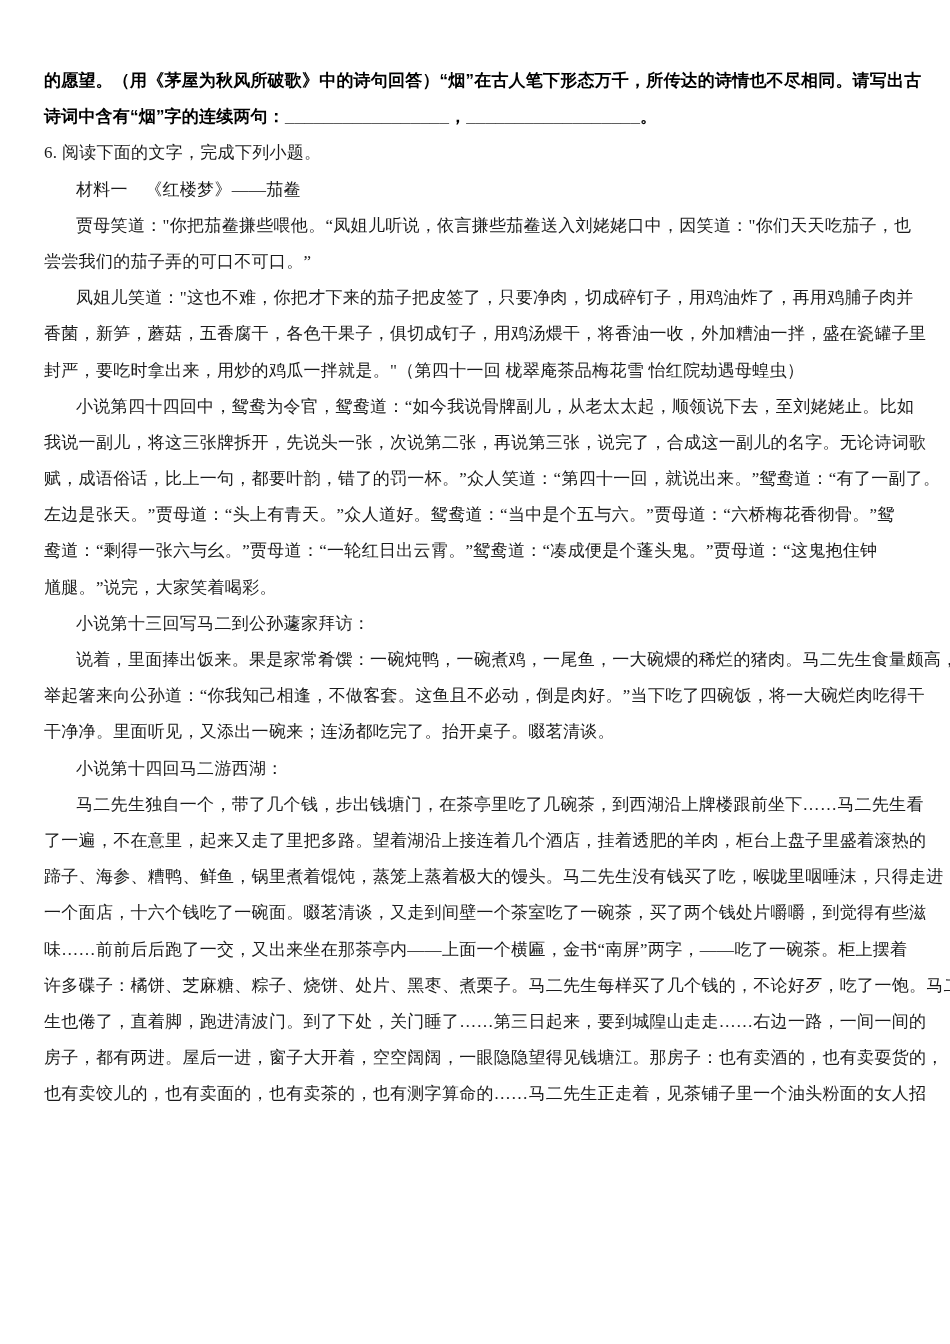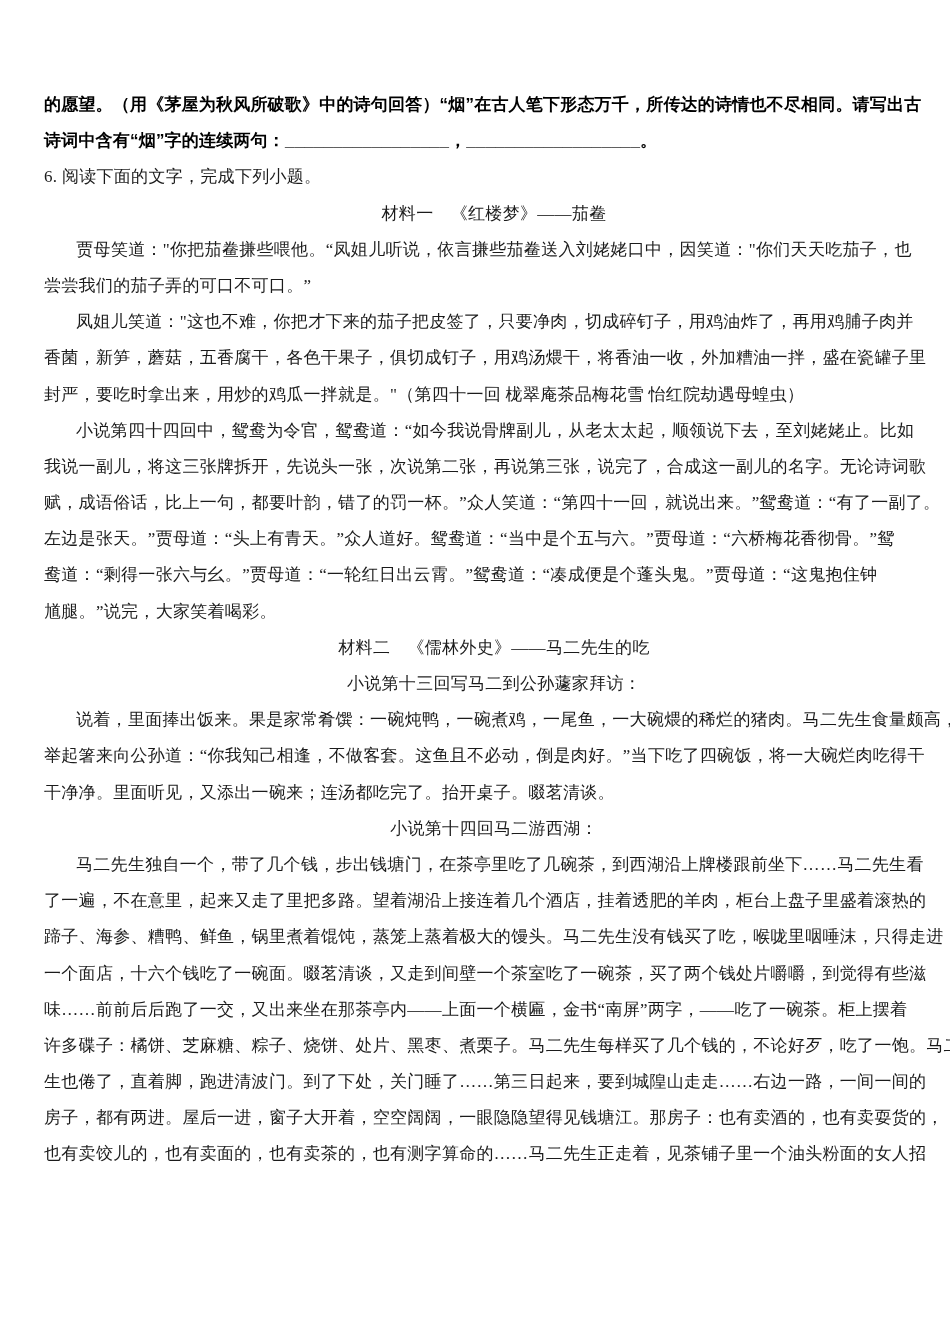--- a/index.html
+++ b/index.html
@@ -11,40 +11,39 @@
     height: 1344px;
     background: #ffffff;
     overflow: hidden;
     font-family: "Liberation Serif", "DejaVu Serif", serif;
     color: #1b1b1b;
   }
   .page {
     box-sizing: border-box;
     width: 950px;
     height: 950px;
-    padding: 87px 38px 0 44px;
+    padding: 63px 38px 0 44px;
     background: #ffffff;
   }
   .ln {
     font-size: 17px;
     line-height: 36.2px;
     height: 36.2px;
     letter-spacing: 0.3px;
     white-space: nowrap;
     overflow: visible;
   }
   .bold {
     font-family: "Liberation Sans", "DejaVu Sans", sans-serif;
     font-weight: 700;
     color: #000000;
     letter-spacing: 0.2px;
   }
   .ind {
     padding-left: 32px;
-    text-align: center;
   }
 </style>
 </head>
 <body>
 
 <div class="page">
 
   <section>
     <div class="ln bold">的愿望。（用《茅屋为秋风所破歌》中的诗句回答）“烟”在古人笔下形态万千，所传达的诗情也不尽相同。请写出古</div>
     <div class="ln bold">诗词中含有“烟”字的连续两句：_________________，__________________。</div>
@@ -63,21 +62,20 @@
     <div class="ln">封严，要吃时拿出来，用炒的鸡瓜一拌就是。"（第四十一回 栊翠庵茶品梅花雪 怡红院劫遇母蝗虫）</div>
 
 
     <div class="ln ind">小说第四十四回中，鸳鸯为令官，鸳鸯道：“如今我说骨牌副儿，从老太太起，顺领说下去，至刘姥姥止。比如</div>
     <div class="ln">我说一副儿，将这三张牌拆开，先说头一张，次说第二张，再说第三张，说完了，合成这一副儿的名字。无论诗词歌</div>
     <div class="ln">赋，成语俗话，比上一句，都要叶韵，错了的罚一杯。”众人笑道：“第四十一回，就说出来。”鸳鸯道：“有了一副了。</div>
     <div class="ln">左边是张天。”贾母道：“头上有青天。”众人道好。鸳鸯道：“当中是个五与六。”贾母道：“六桥梅花香彻骨。”鸳</div>
     <div class="ln">鸯道：“剩得一张六与幺。”贾母道：“一轮红日出云霄。”鸳鸯道：“凑成便是个蓬头鬼。”贾母道：“这鬼抱住钟</div>
     <div class="ln">馗腿。”说完，大家笑着喝彩。</div>
 
-    <div class="ln ind">材料二　《儒林外史》——马二先生的吃</div>
     <div class="ln ind">小说第十三回写马二到公孙蘧家拜访：</div>
 
     <div class="ln ind">说着，里面捧出饭来。果是家常肴馔：一碗炖鸭，一碗煮鸡，一尾鱼，一大碗煨的稀烂的猪肉。马二先生食量颇高，</div>
     <div class="ln">举起箸来向公孙道：“你我知己相逢，不做客套。这鱼且不必动，倒是肉好。”当下吃了四碗饭，将一大碗烂肉吃得干</div>
     <div class="ln">干净净。里面听见，又添出一碗来；连汤都吃完了。抬开桌子。啜茗清谈。</div>
 
     <div class="ln ind">小说第十四回马二游西湖：</div>
 
     <div class="ln ind">马二先生独自一个，带了几个钱，步出钱塘门，在茶亭里吃了几碗茶，到西湖沿上牌楼跟前坐下……马二先生看</div>
     <div class="ln">了一遍，不在意里，起来又走了里把多路。望着湖沿上接连着几个酒店，挂着透肥的羊肉，柜台上盘子里盛着滚热的</div>

